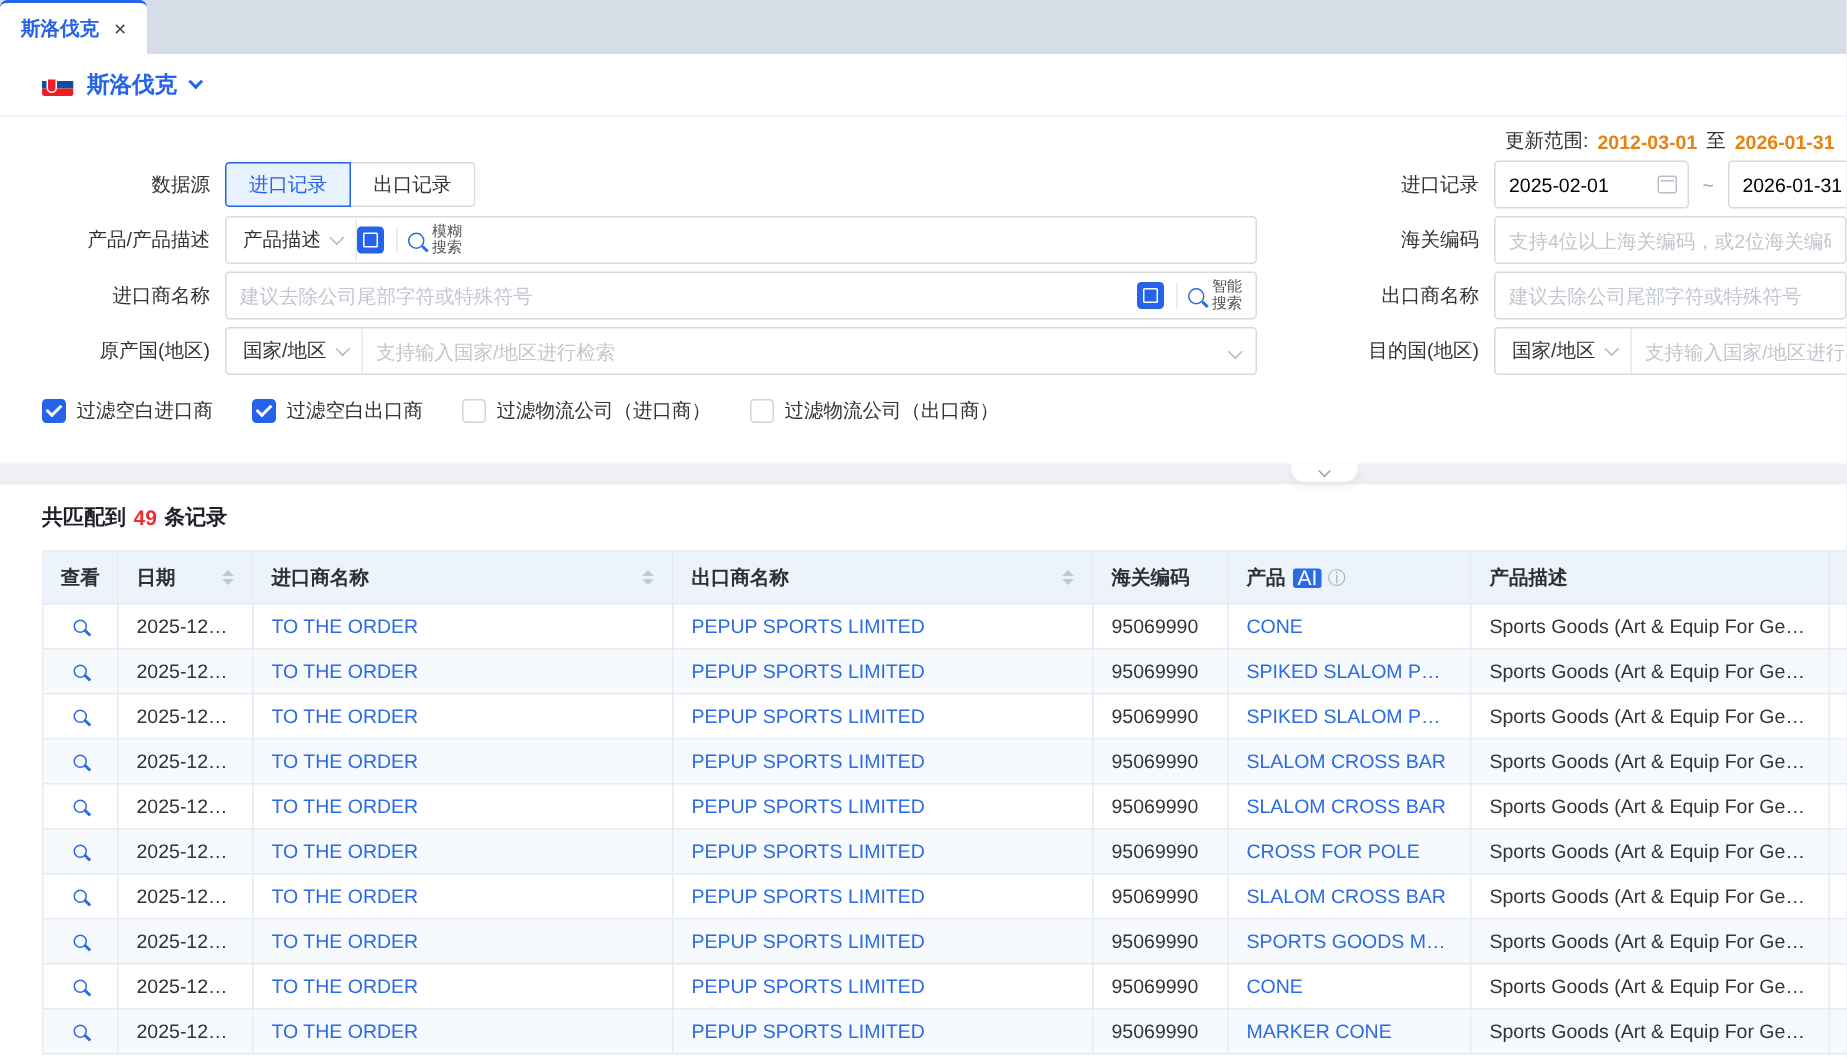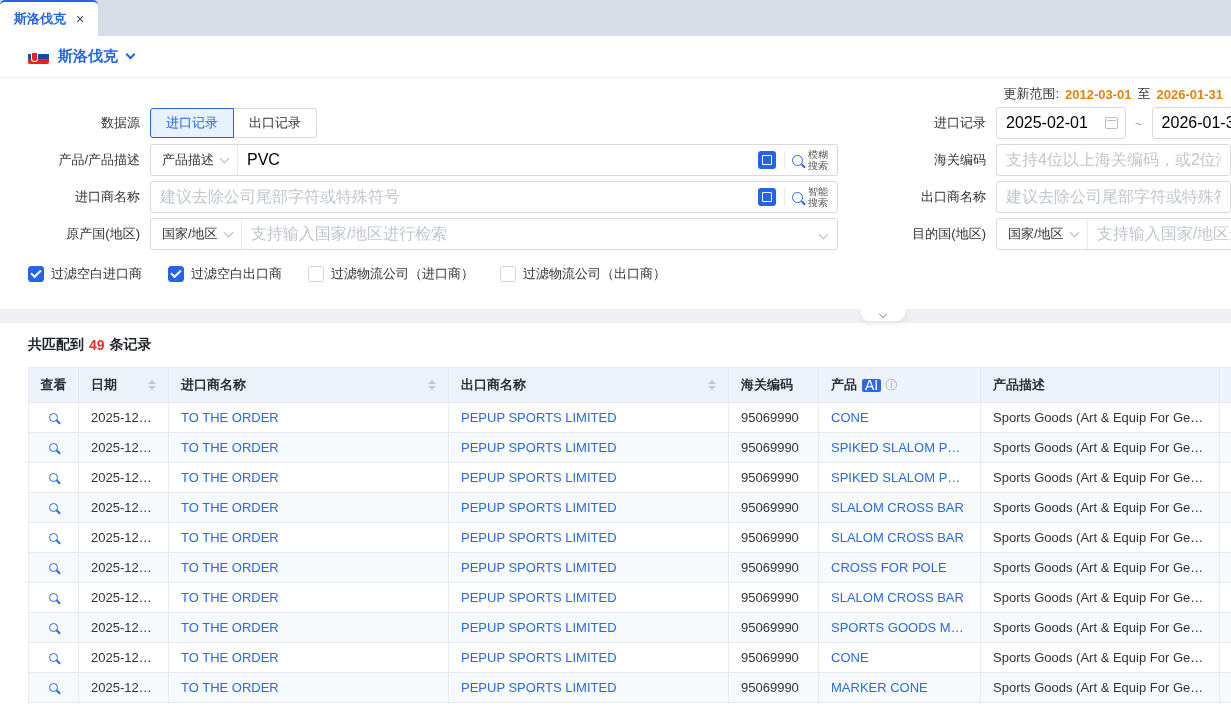--- a/index.html
+++ b/index.html
@@ -49,21 +49,21 @@
        color:#333; cursor:pointer; font-family:inherit;}
   .seg:first-child{border-radius:3px 0 0 3px;}
   .seg:last-child{border-radius:0 3px 3px 0; border-left:none;}
   .seg.active{background:#e8f1fe; color:var(--accent); border:1px solid var(--accent);}
 
   .igroup{display:flex; align-items:center; border:1px solid #d9d9d9; border-radius:3px; height:32px; background:#fff;}
   .w688{width:688px;}
   .w340{width:340px;}
   .iselect{display:flex; align-items:center; gap:7px; padding:0 9px 0 11px; height:100%;
        border-right:1px solid #e7e9ee; font-size:13px; color:#333; flex:none; cursor:pointer;}
-  .bare{border:none; outline:none; font-size:16px; padding:0 9px; height:20px; background:transparent; min-width:0; font-family:inherit;}
+  .bare{border:none; outline:none; font-size:13px; padding:0 9px; height:20px; background:transparent; min-width:0; font-family:inherit;}
   .grow{flex:1;}
   input::placeholder{color:#c1c6cf;}
   .bluesq{width:18px; height:18px; background:var(--accent); border-radius:3px; position:relative; flex:none; cursor:pointer;}
   .bluesq::after{content:''; position:absolute; inset:4px; border:1.5px solid #fff; border-radius:1px;}
   .vdiv{width:1px; height:18px; background:#e7e9ee; margin:0 7px 0 8px; flex:none;}
   .searchbtn{display:flex; align-items:center; gap:5px; padding-right:9px; cursor:pointer; flex:none;}
   .stack{display:flex; flex-direction:column; font-size:10px; line-height:11px; color:#555;}
   .mag{display:inline-block; width:9px; height:9px; border:1.6px solid currentColor; border-radius:50%; position:relative;}
   .mag::after{content:''; position:absolute; width:5px; height:1.6px; background:currentColor;
        transform:rotate(45deg); right:-4px; bottom:-2px;}
@@ -168,21 +168,20 @@
         </div>
       </div>
 
       <div class="form-item">
         <span class="flabel">产品/产品描述</span>
         <div class="igroup w688">
           <div class="iselect">
             <span>产品描述</span>
             <span class="chev gray"></span>
           </div>
-          <input class="bare grow" value="PVC" style="">
           <span class="bluesq"></span>
           <span class="vdiv"></span>
           <div class="searchbtn">
             <span class="mag big"></span>
             <span class="stack">
               <span>模糊</span>
               <span>搜索</span>
             </span>
           </div>
         </div>

